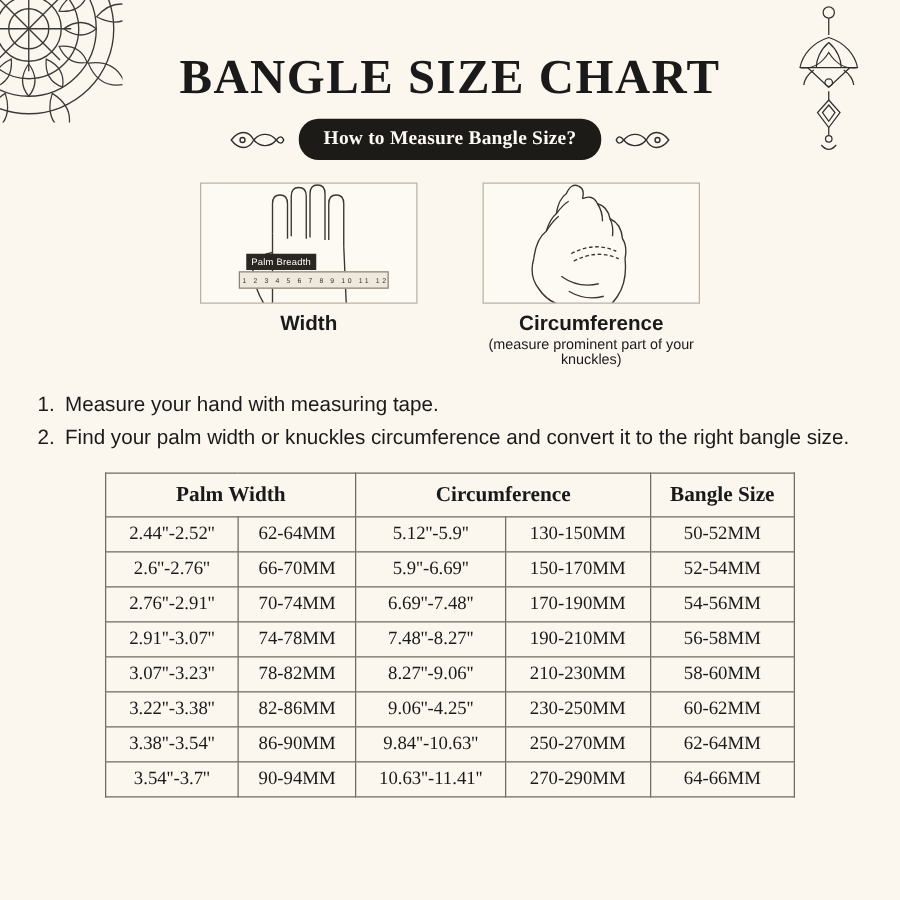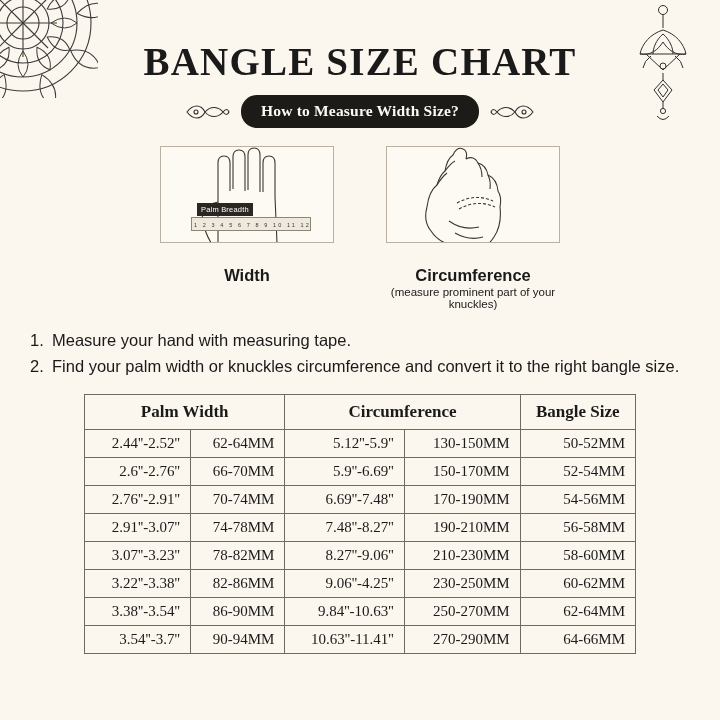--- a/index.html
+++ b/index.html
@@ -65,21 +65,21 @@
     width:174px; height:97px;
     border:1px solid #b9b1a3;
     background:#fdfaf4;
     position:relative;
     overflow:hidden;
   }
   .caption {
     text-align:center;
     font-size:16.5px;
     font-weight:bold;
-    margin-top:23px;
+    margin-top:7px;
     font-family:"Liberation Sans", sans-serif;
   }
   .subcaption {
     text-align:center;
     font-size:11.5px;
     margin-top:1px;
   }
   .cap-wrap { width:174px; }
 
   
@@ -142,21 +142,21 @@
     white-space:nowrap;
   }
   table.size th {
     font-size:17px;
     font-weight:bold;
     text-align:center;
     padding:7px 6px;
   }
   table.size td {
     font-size:15px;
-    text-align:right;
+    text-align:center;
     padding:5px 10px;
   }
   td.c { text-align:left; }
   .col1 { width:128px; }
   .col2 { width:110px; }
   .col3 { width:140px; }
   .col4 { width:140px; }
   .col5 { width:140px; }
 </style>
 </head>
@@ -277,21 +277,21 @@
 
 <div class="pill-row">
   <svg class="flourish" viewBox="0 0 46 26">
     <g fill="none" stroke="#1a1a1a" stroke-width="1.1">
       <path d="M2 13 C8 5 16 5 20 13 C16 21 8 21 2 13 Z"></path>
       <path d="M20 13 C26 6 34 8 38 13 C34 18 26 20 20 13 Z"></path>
       <path d="M38 13 q4 -5 6 0 q-2 5 -6 0"></path>
       <circle cx="11" cy="13" r="2"></circle>
     </g>
   </svg>
-  <div class="pill">How to Measure Width Size?</div>
+  <div class="pill">How to Measure Bangle Size?</div>
   <svg class="flourish" viewBox="0 0 46 26">
     <g fill="none" stroke="#1a1a1a" stroke-width="1.1" transform="translate(46,0) scale(-1,1)">
       <path d="M2 13 C8 5 16 5 20 13 C16 21 8 21 2 13 Z"></path>
       <path d="M20 13 C26 6 34 8 38 13 C34 18 26 20 20 13 Z"></path>
       <path d="M38 13 q4 -5 6 0 q-2 5 -6 0"></path>
       <circle cx="11" cy="13" r="2"></circle>
     </g>
   </svg>
 </div>
 

